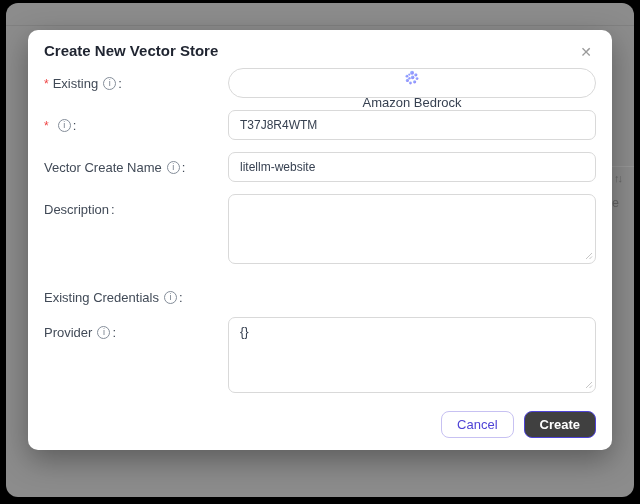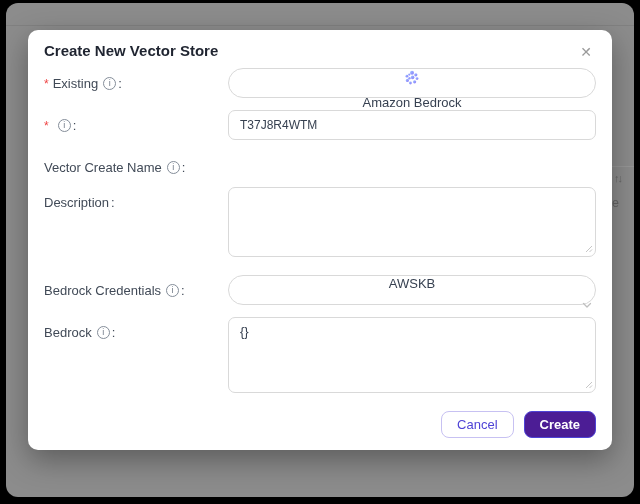--- a/index.html
+++ b/index.html
@@ -50,21 +50,21 @@
              font-family:"Liberation Sans", sans-serif; display:block; }
   .ta-desc { height:70px; }
   .ta-meta { height:76px; }
   .resize-handle { position:absolute; right:3px; bottom:4px; cursor:nwse-resize; display:flex; }
 
   .footer { position:absolute; right:16px; bottom:12px; display:flex; gap:10px;align-items:center; }
   .btn { height:27px; padding:0 15px; border-radius:8px; font-size:13px;
          display:flex; align-items:center; justify-content:center; cursor:pointer;
          font-family:"Liberation Sans", sans-serif; }
   .btn-cancel { background:#fff; border:1px solid #c7c1f2; color:#4e43d6; }
-  .btn-create { background:#4c1d95; border:1px solid #4e43d6; color:#fff; font-weight:bold; }
+  .btn-create { background:#404040; border:1px solid #4e43d6; color:#fff; font-weight:bold; }
 </style>
 </head>
 <body>
 
 <div class="window">
   <div class="bg-seam"></div>
   <div class="bg-seam2"></div>
   <div class="bg-sort">↑↓</div>
   <div class="bg-partial">se</div>
 </div>
@@ -127,58 +127,51 @@
         <input class="text-input" value="T37J8R4WTM" style="">
       </div>
     </div>
 
     <div class="row">
       <div class="lbl">
         <span>Vector Create Name</span>
         <span class="info-icon"></span>
         <span class="colon">:</span>
       </div>
+      <div class="ctl">
+        <input class="text-input" value="litellm-website" style="">
+      </div>
     </div>
 
     <div class="row ta-row">
       <div class="lbl">
         <span>Description</span>
         <span class="colon">:</span>
       </div>
       <div class="ctl ta-wrap">
         <textarea class="ta-desc" style=""></textarea>
         <span class="resize-handle">
           <svg width="10" height="10" viewBox="0 0 10 10">
               <path d="M9 3 L3 9 M9 6.5 L6.5 9" stroke="#c6c6c6" stroke-width="1" fill="none"></path>
             </svg>
         </span>
       </div>
     </div>
 
     <div class="row">
       <div class="lbl">
-        <span>Bedrock Credentials</span>
+        <span>Existing Credentials</span>
         <span class="info-icon"></span>
         <span class="colon">:</span>
-      </div>
-      <div class="ctl">
-        <div class="select">
-          <span>AWSKB</span>
-          <span class="chev">
-            <svg width="12" height="12" viewBox="0 0 12 12">
-                <path d="M2.5 4.5 L6 8 L9.5 4.5" stroke="#bfbfbf" stroke-width="1.3" fill="none" stroke-linecap="round" stroke-linejoin="round"></path>
-              </svg>
-          </span>
-        </div>
       </div>
     </div>
 
     <div class="row ta-row">
       <div class="lbl">
-        <span>Bedrock</span>
+        <span>Provider</span>
         <span class="info-icon"></span>
         <span class="colon">:</span>
       </div>
       <div class="ctl ta-wrap">
         <textarea class="ta-meta" style="">{}</textarea>
         <span class="resize-handle">
           <svg width="10" height="10" viewBox="0 0 10 10">
               <path d="M9 3 L3 9 M9 6.5 L6.5 9" stroke="#c6c6c6" stroke-width="1" fill="none"></path>
             </svg>
         </span>

